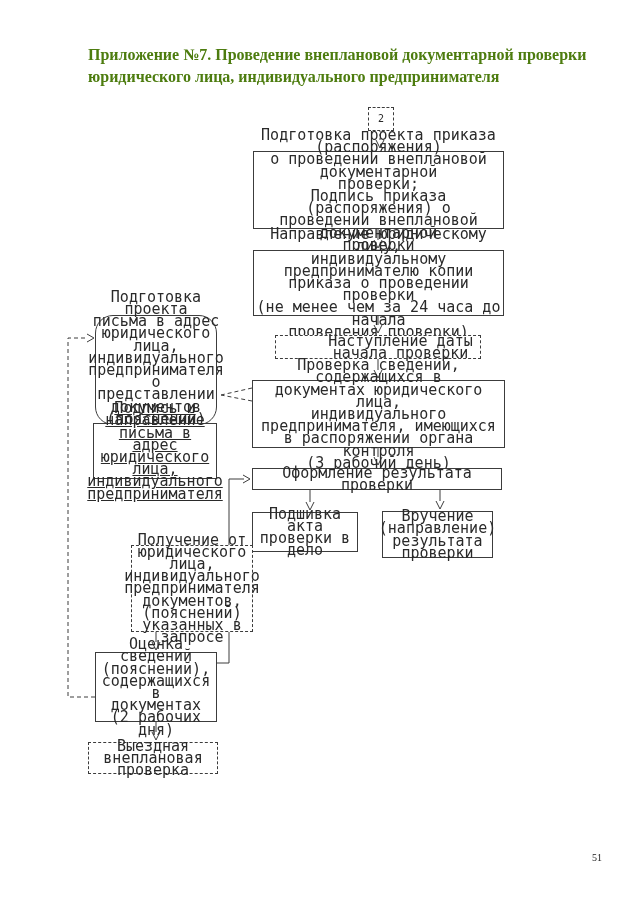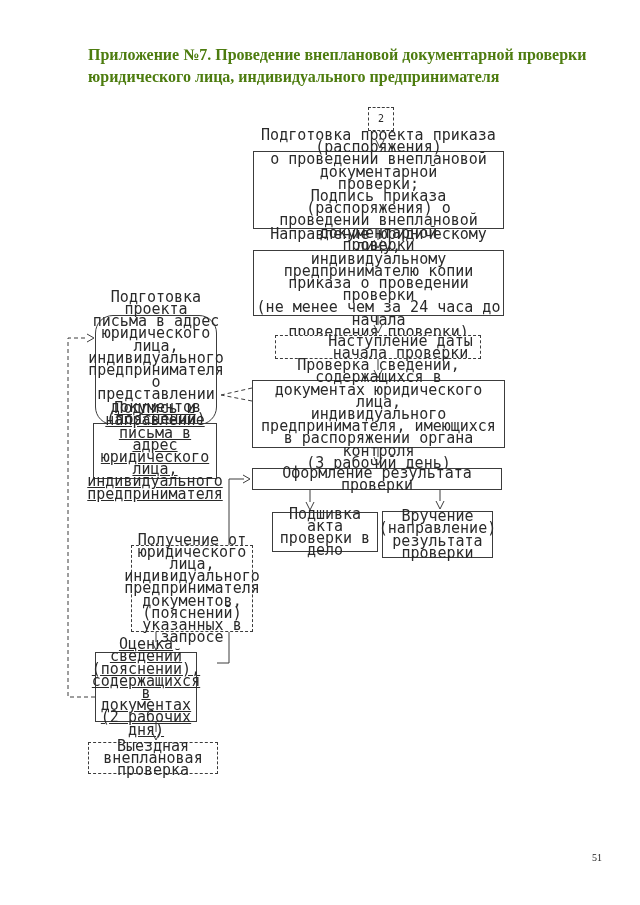--- a/index.html
+++ b/index.html
@@ -130,21 +130,21 @@
   <div class="fbox dashed" style="left:275px;top:335px;width:206px;height:24px;padding-left:47px;">Наступление даты начала проверки</div>
 
   <div class="fbox" style="left:252px;top:380px;width:253px;height:68px;">Проверка сведений, содержащихся в
 документах юридического лица,
 индивидуального предпринимателя, имеющихся
 в распоряжении органа контроля
 (3 рабочий день)</div>
 
   <div class="fbox" style="left:252px;top:468px;width:250px;height:22px;">Оформление результата проверки</div>
 
-  <div class="fbox" style="left:252px;top:512px;width:106px;height:40px;margin-left:20px;">Подшивка акта
+  <div class="fbox" style="left:252px;top:512px;width:106px;height:40px;">Подшивка акта
 проверки в дело</div>
 
   <div class="fbox" style="left:382px;top:511px;width:111px;height:47px;">Вручение
 (направление)
 результата проверки</div>
 
   <div class="fbox" style="left:95px;top:315px;width:122px;height:110px;border-radius:18px;">Подготовка проекта
 письма в адрес
 юридического лица,
 индивидуального
@@ -162,21 +162,21 @@
 предпринимателя</div>
 
   <div class="fbox dashed" style="left:95px;top:545px;width:122px;height:87px;margin-left:36px;">Получение от
 юридического лица,
 индивидуального
 предпринимателя
 документов,
 (пояснений)
 указанных в запросе</div>
 
-  <div class="fbox" style="left:95px;top:652px;width:102px;height:70px;text-decoration:underline;">Оценка сведений
+  <div class="fbox" style="left:95px;top:652px;width:122px;height:70px;">Оценка сведений
 (пояснений),
 содержащихся в
 документах
 (2 рабочих дня)</div>
 
   <div class="fbox dashed" style="left:88px;top:742px;width:130px;height:32px;">Выездная внеплановая
 проверка</div>
 
   <div class="page-num">51</div>
 

